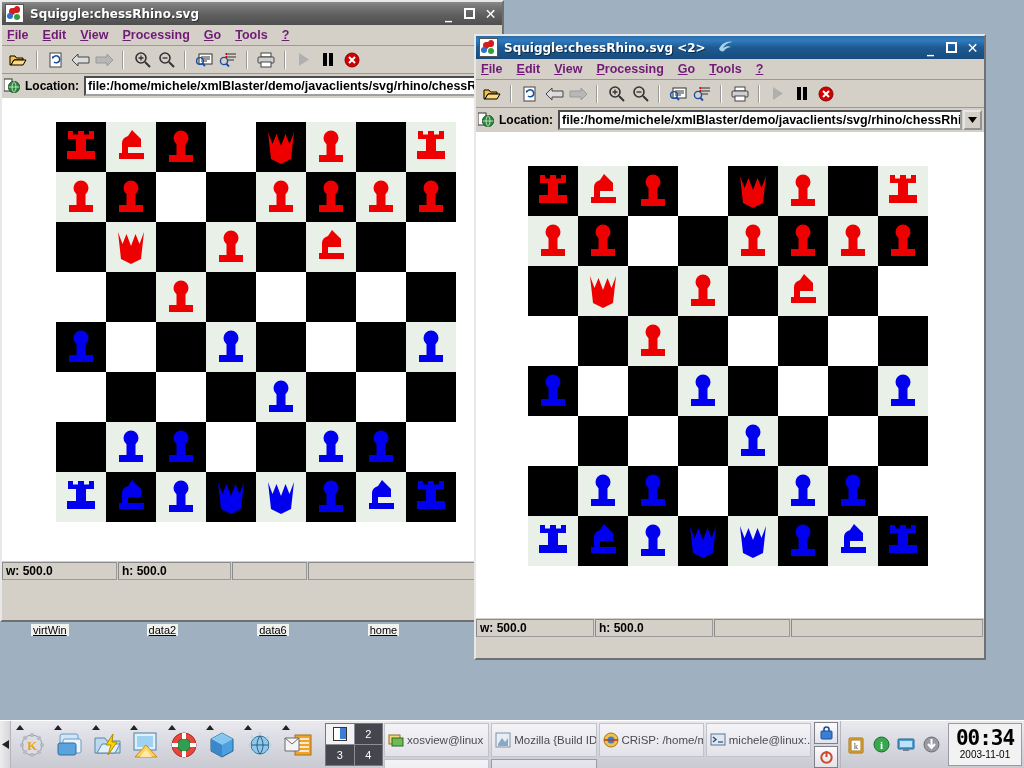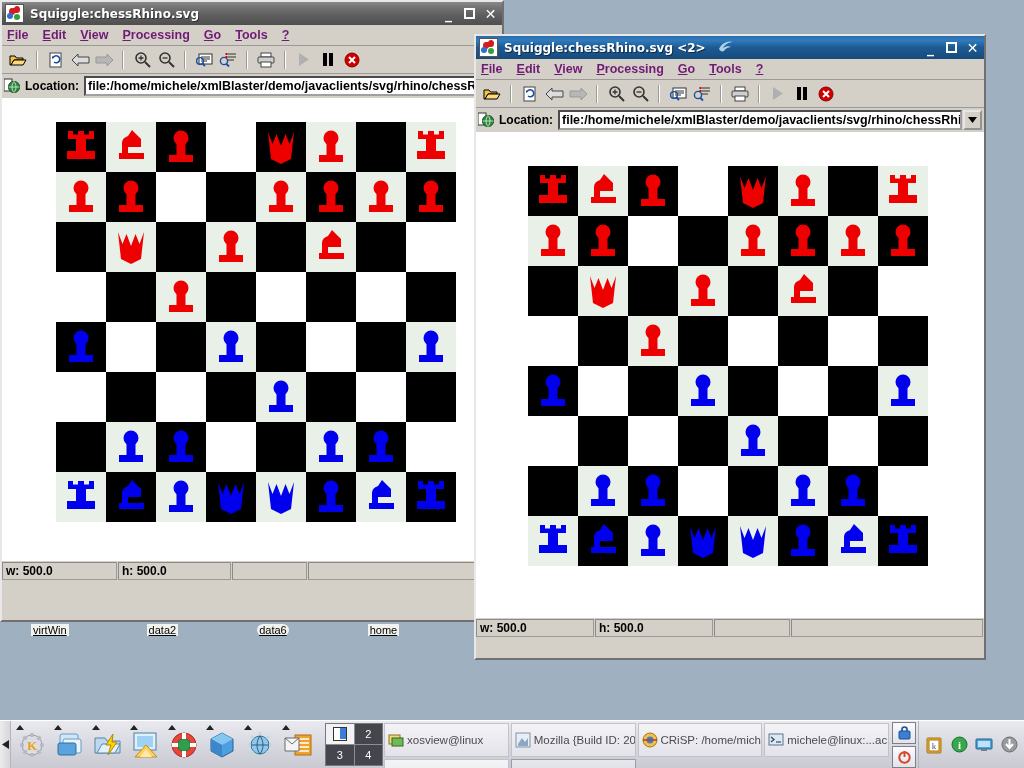--- a/index.html
+++ b/index.html
@@ -488,21 +488,21 @@
     <span class="sfield" style="width:115px;">w: 500.0</span>
     <span class="sfield" style="width:113px;">h: 500.0</span>
     <span class="sfield" style="width:75px;"></span>
     <span class="sfield" style="flex:1;"></span>
   </div>
 </div>
 
 <div class="deskrow" style="left:0;top:624px;width:474px;">
   <span class="desklink" style="margin-left:31px;">virtWin</span>
   <span class="desklink" style="margin-left:78px;">data2</span>
-  <span class="desklink" style="margin-left:79px;border-radius:6px;">data6</span>
+  <span class="desklink" style="margin-left:79px;">data6</span>
   <span class="desklink" style="margin-left:79px;">home</span>
 </div>
 
 <div class="win win-border" id="win2" style="left:474px;top:34px;width:512px;height:626px;">
   <div class="titlebar active">
     <span class="appicon">
       <i class="b1"></i>
         <i class="b2"></i>
         <i class="b3"></i>
         <i class="b4"></i>
@@ -1070,13 +1070,17 @@
         </svg>
       </span>
       <span class="trayicon">
         <svg width="17" height="17" viewBox="0 0 17 17">
           <circle cx="8.5" cy="8.5" r="7.5" fill="#9a9aa3" stroke="#6c6c74"></circle>
           <path d="M8.5 3v7M5 8l3.5 4L12 8" fill="none" stroke="#fff" stroke-width="2"></path>
         </svg>
       </span>
     </div>
 
+  <div class="clock">
+    <span class="hm">00:34</span>
+    <span class="dt">2003-11-01</span>
+  </div>
 </div>
 
 </body></html>

